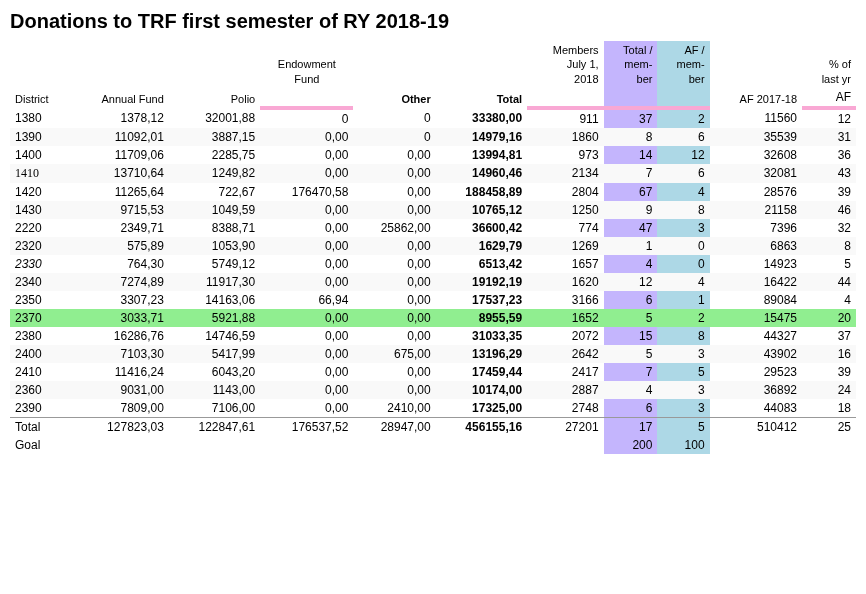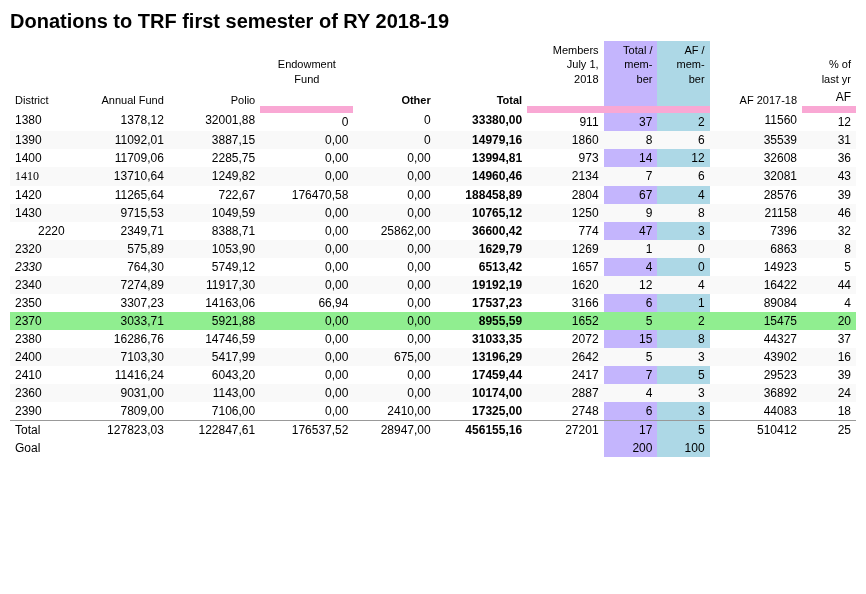--- a/index.html
+++ b/index.html
@@ -24,21 +24,21 @@
       white-space: nowrap;
     }
     th {
       font-weight: normal;
       vertical-align: bottom;
     }
     td:first-child, th:first-child {
       text-align: left;
     }
     .header-row th {
-      border-bottom: 7px solid #f9a8d4;
+      border-bottom: 4px solid #f9a8d4;
     }
     tr.data-row:nth-child(even) td {
       background: #f9f9f9;
     }
     .bold { font-weight: bold; margin-top: 12px; }
     .highlight-row td {
       background: #90ee90 !important;
     }
     .col-yellow {
       background-color: #c4b5fd;
@@ -156,21 +156,21 @@
         <td>0,00</td>
         <td>0,00</td>
         <td class="bold">10765,12</td>
         <td>1250</td>
         <td class="col-yellow">9</td>
         <td class="col-blue">8</td>
         <td>21158</td>
         <td>46</td>
       </tr>
       <tr class="data-row">
-        <td style="text-align: right;">2220</td>
+        <td style="text-align: left;">2220</td>
         <td>2349,71</td>
         <td>8388,71</td>
         <td>0,00</td>
         <td>25862,00</td>
         <td class="bold">36600,42</td>
         <td>774</td>
         <td class="col-yellow">47</td>
         <td class="col-blue">3</td>
         <td>7396</td>
         <td>32</td>

